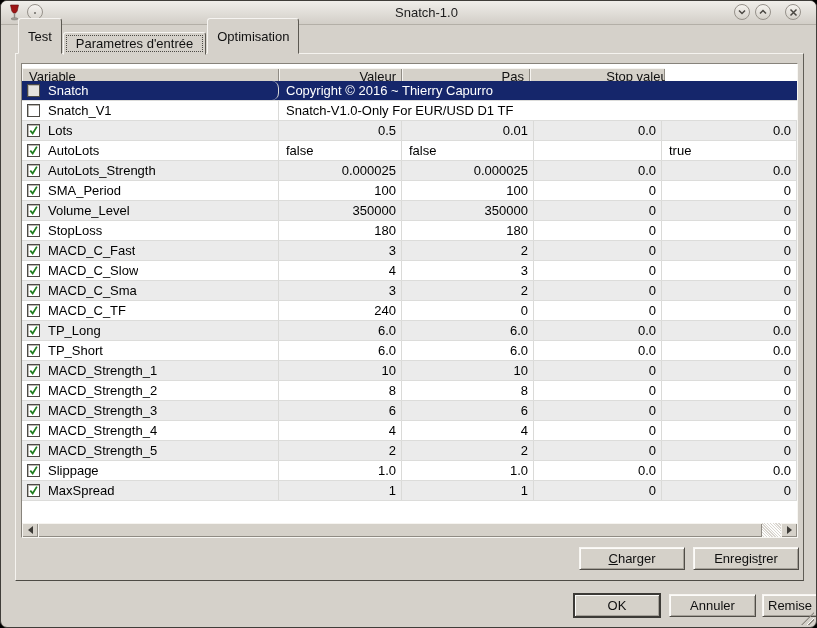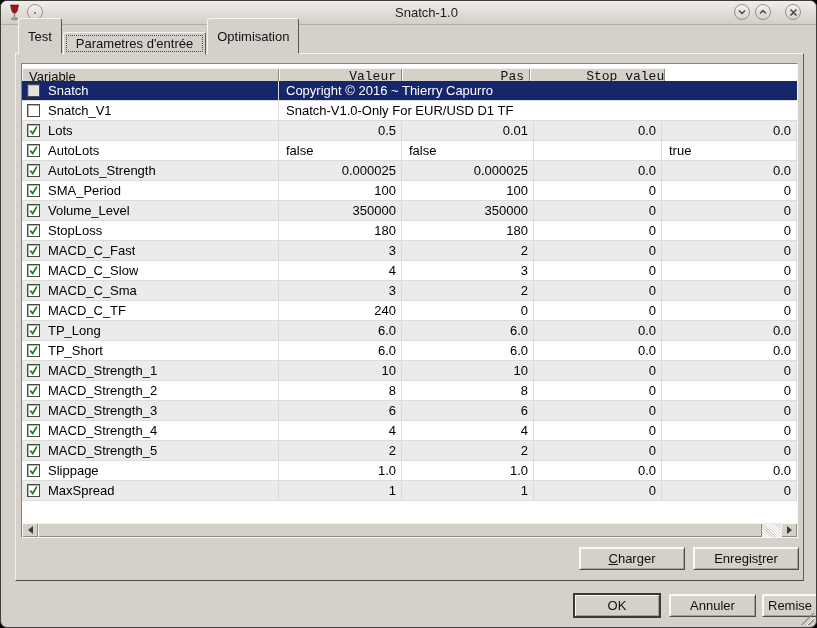--- a/index.html
+++ b/index.html
@@ -31,32 +31,32 @@
     border:1px solid;border-color:#f5f3ef #605d56 #4d4b45 #f5f3ef;box-sizing:border-box;}
 
   
   .table{position:absolute;left:20px;top:62px;width:777px;height:475px;background:#fff;
     border:1px solid;border-color:#87837b #f8f7f3 #f8f7f3 #87837b;box-sizing:border-box;overflow:hidden;}
   .hrow{display:flex;height:21px;align-items:flex-end;}
   .hcell{height:17px;background:#d5d1c9;box-sizing:border-box;display:flex;align-items:center;
     font-size:13px;color:#111;white-space:nowrap;overflow:hidden;position:relative;
     box-shadow:inset 1px 1px 0 #f6f4f0, inset -1px -1px 0 #8f8b83;}
   .hcell.left{justify-content:flex-start;padding-left:7px;}
-  .hcell.right{justify-content:flex-end;padding-right:6px;font-family:Liberation Mono, monospace;}
+  .hcell.right{justify-content:flex-end;padding-right:6px;}
   .hcell .overflow-label{position:absolute;right:-7px;}
   .w-var{width:257px;} .w-c0{width:123px;} .w-c1{width:132px;} .w-c2{width:128px;} .w-c3{width:135px;}
 
   .tbody{position:absolute;left:0;top:17px;right:0;}
   .trow{display:flex;height:20px;box-sizing:border-box;border-bottom:1px solid #dcdcda;background:#fff;}
   .trow.even{background:#ebebeb;}
   .trow.selected{background:var(--sel,#15266b);color:#fff;}
   .cell{height:100%;box-sizing:border-box;display:flex;align-items:center;font-size:13px;
     white-space:nowrap;overflow:hidden;border-right:1px solid #dadad8;}
   .trow.selected .cell{border-right-color:transparent;}
-  .trow.selected .cell.varcell{border-right-color:#dadad8;}
+  .trow.selected .cell.varcell{border-right-color:#dadad8;border-radius:7px;}
   .cell.varcell{padding-left:5px;}
   .cell.val-right{justify-content:flex-end;padding-right:5px;}
   .cell.val-left{justify-content:flex-start;padding-left:7px;}
   .cell.spancell{flex:1;padding-left:7px;border-right:none;text-align:right;}
   .cb{width:13px;height:13px;box-sizing:border-box;background:#fff;border:1px solid #4c4a45;
     box-shadow:inset 1px 1px 0 #b9b6b0;margin-right:8px;flex:none;display:flex;align-items:center;justify-content:center;}
   .trow.selected .cb{background:#e4e2de;}
   .varlabel{overflow:hidden;white-space:nowrap;}
 
   

